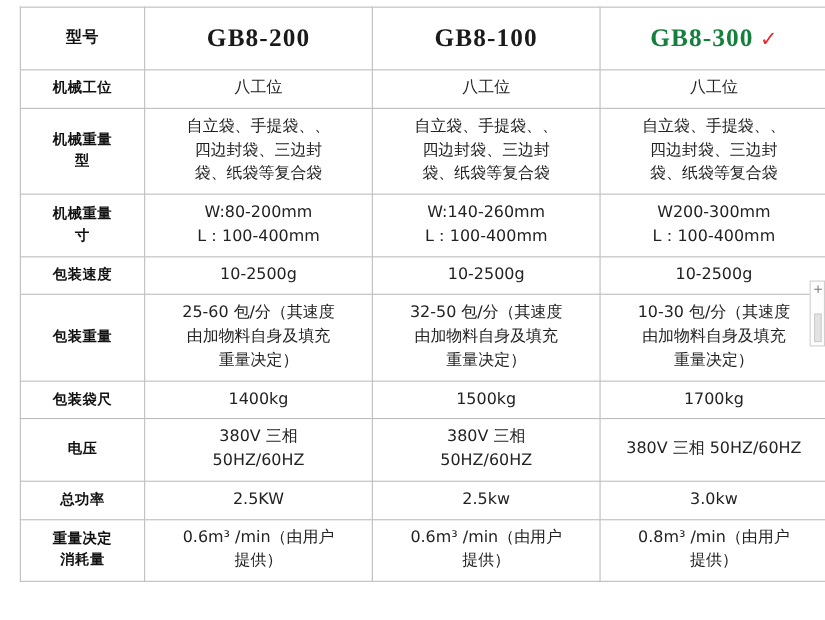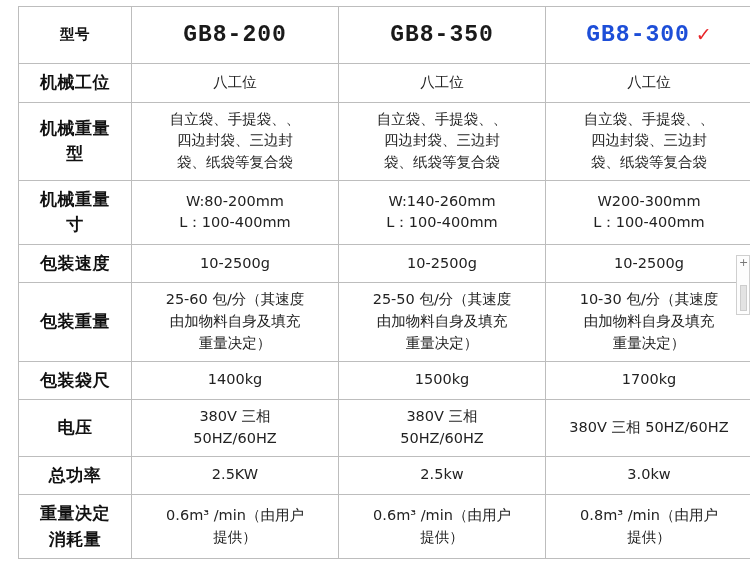--- a/index.html
+++ b/index.html
@@ -29,44 +29,44 @@
   table.spec td {
     border: 1px solid #bdbdbd;
     vertical-align: middle;
     text-align: center;
     padding: 6px 4px;
     line-height: 1.5;
   }
   td.rowhead {
     width: 104px;
     font-weight: bold;
-    font-size: 17px;
+    font-size: 13px;
     letter-spacing: 0.5px;
     color: #111;
   }
   td.cell {
     width: 198px;
     font-size: 14.5px;
     color: #222;
   }
   tr.header td {
     height: 44px;
   }
   tr.header td.rowhead {
     font-size: 14.5px;
   }
   .model-name {
-    font-family: Liberation Mono, monospace;
+    font-family: Liberation Serif, serif;
     font-size: 23px;
     font-weight: bold;
     letter-spacing: 1px;
     color: #1a1a1a;
   }
   .model-name.highlight {
-    color: #1d4ed8;
+    color: #15803d;
   }
   .check {
     color: #e8262a;
     font-size: 19px;
     margin-left: 6px;
     font-weight: bold;
   }
   .line {
     display: block;
   }
@@ -105,21 +105,21 @@
 
 <div class="sheet">
   <table class="spec">
     <tbody>
       <tr class="header">
         <td class="rowhead">型号</td>
         <td class="cell">
           <span class="model-name">GB8-200</span>
         </td>
         <td class="cell">
-          <span class="model-name">GB8-350</span>
+          <span class="model-name">GB8-100</span>
         </td>
         <td class="cell">
           <span class="model-name highlight">GB8-300</span><span class="check">✓</span>
         </td>
       </tr>
 
       <tr>
         <td class="rowhead">
           <span class="line">机械工位</span>
         </td>
@@ -193,21 +193,21 @@
       <tr>
         <td class="rowhead">
           <span class="line">包装重量</span>
         </td>
         <td class="cell">
           <span class="line">25-60 包/分（其速度</span>
           <span class="line">由加物料自身及填充</span>
           <span class="line">重量决定）</span>
         </td>
         <td class="cell">
-          <span class="line">25-50 包/分（其速度</span>
+          <span class="line">32-50 包/分（其速度</span>
           <span class="line">由加物料自身及填充</span>
           <span class="line">重量决定）</span>
         </td>
         <td class="cell">
           <span class="line">10-30 包/分（其速度</span>
           <span class="line">由加物料自身及填充</span>
           <span class="line">重量决定）</span>
         </td>
       </tr>
 

